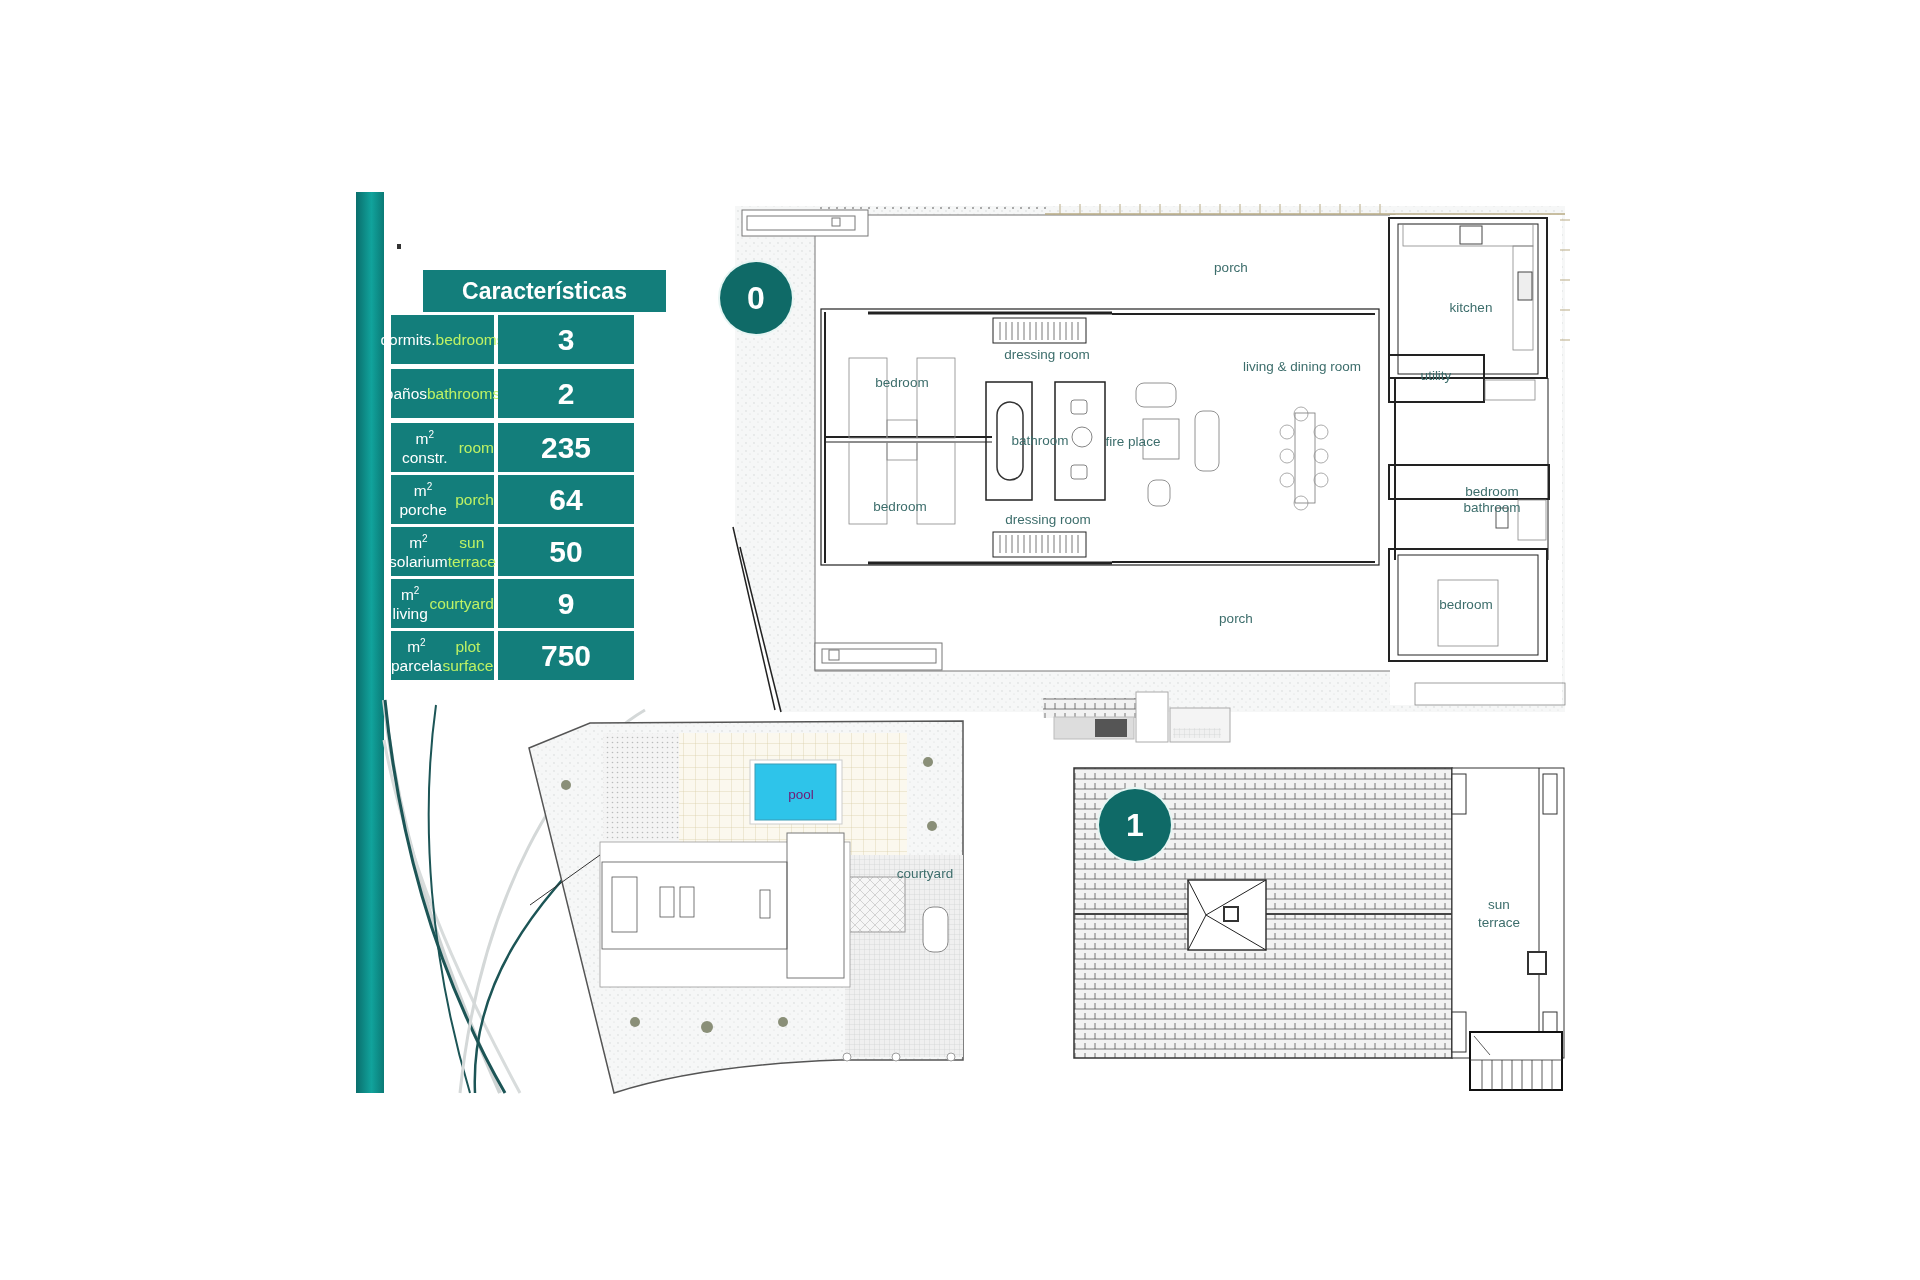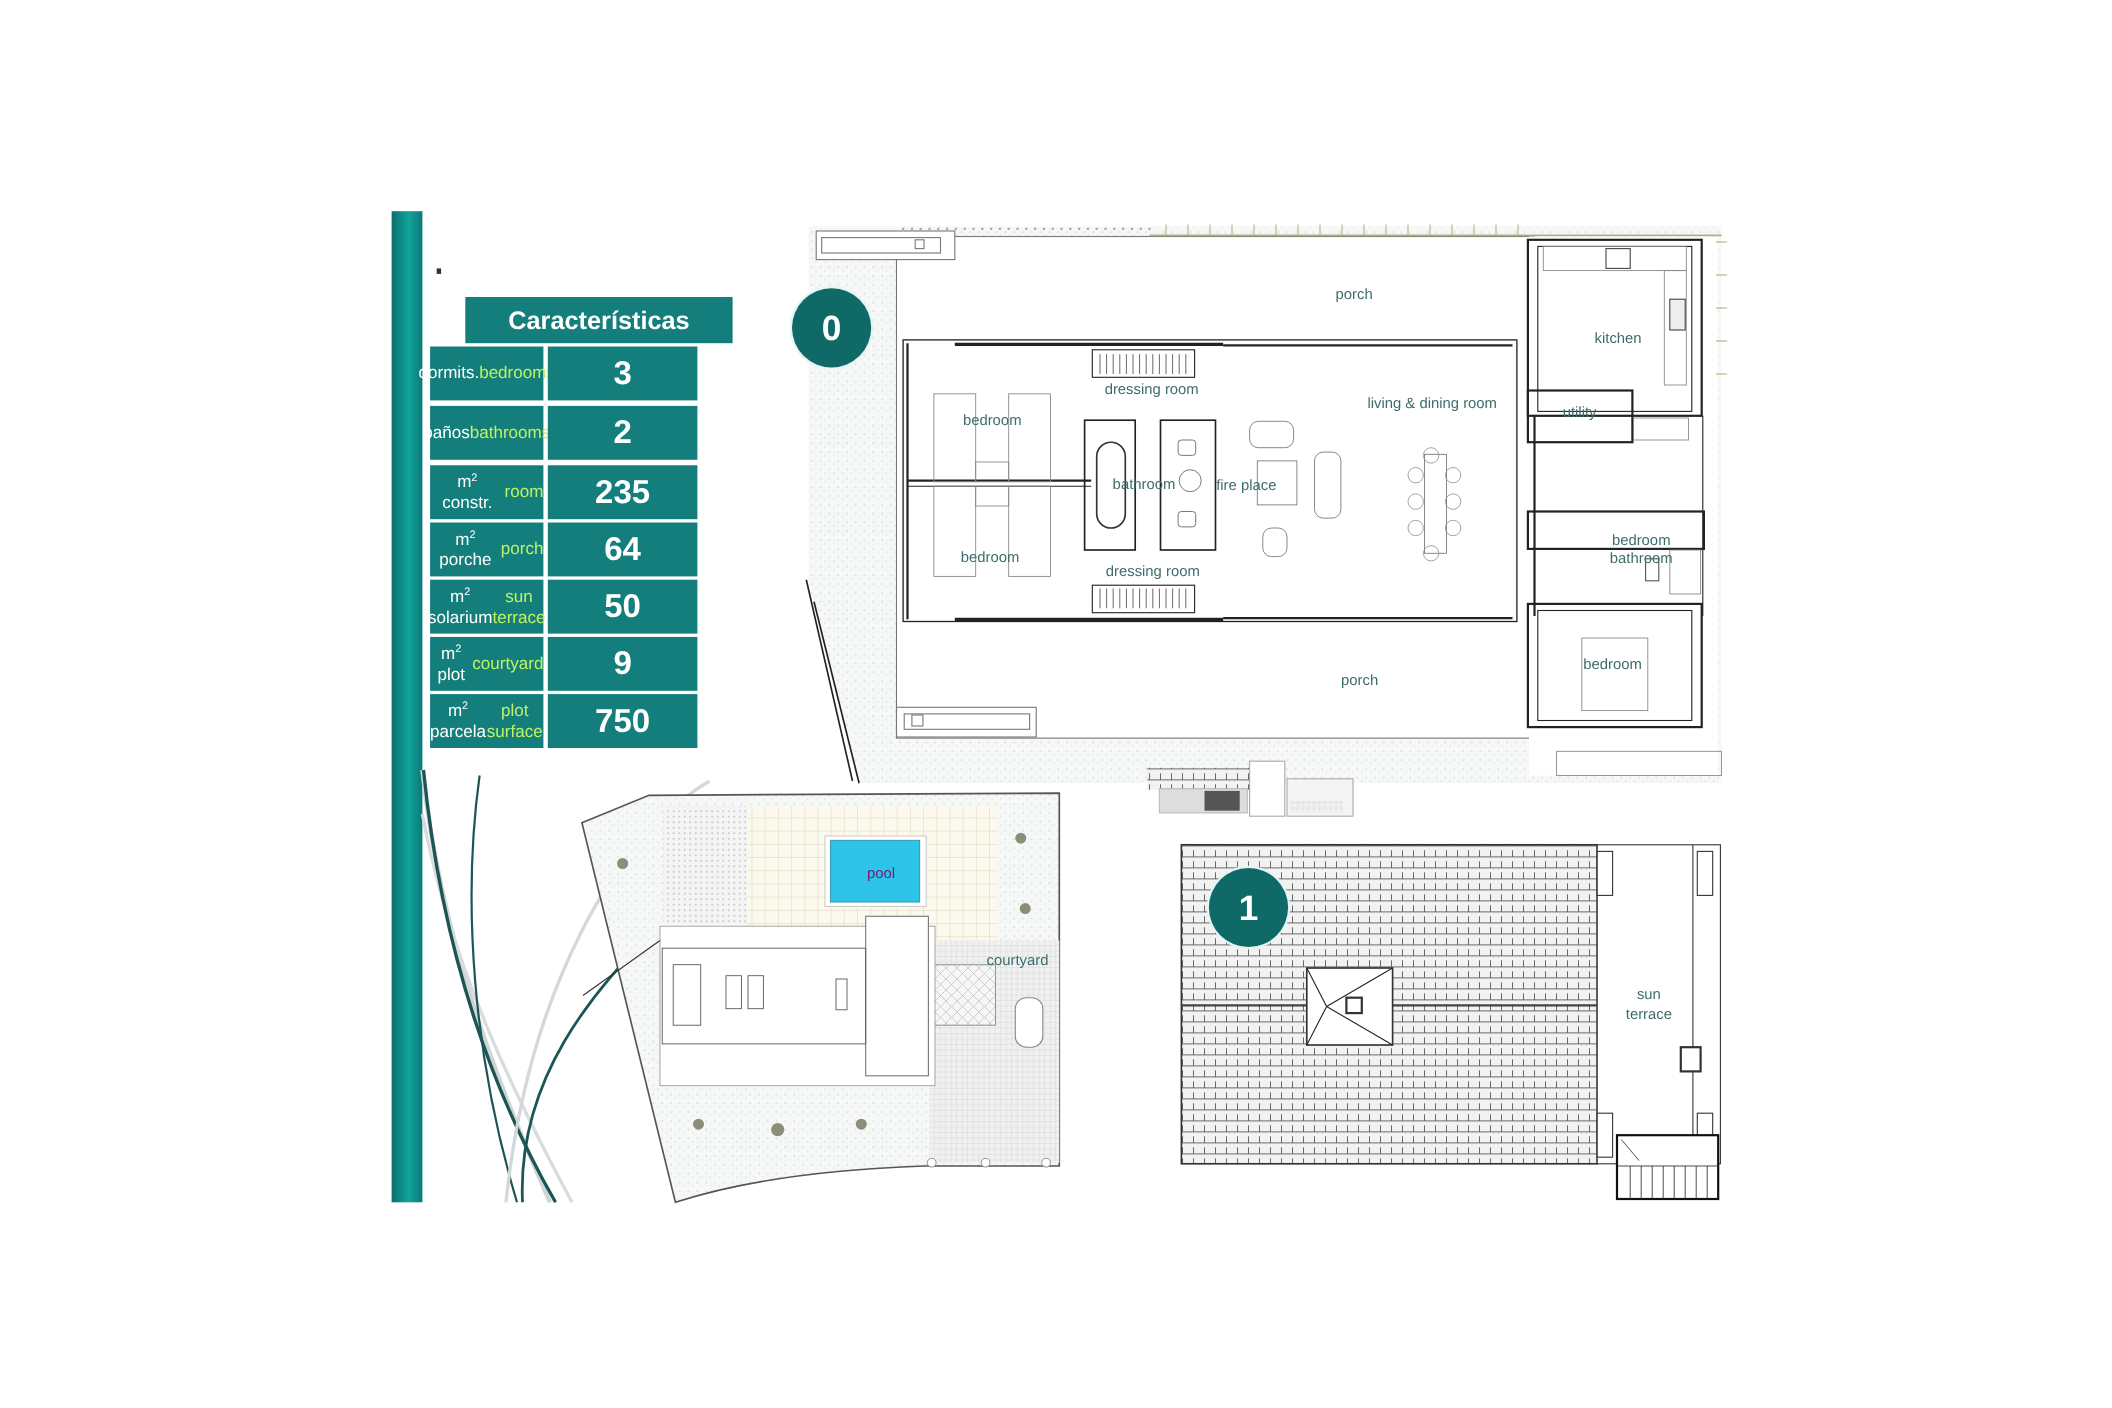--- a/index.html
+++ b/index.html
@@ -65,21 +65,21 @@
   </div>
   <div class="row" style="top:257px">
     <div class="lcell">
         <span><span>m</span><sup>2</sup> <span>solarium</span></span>
         <span class="en">sun terrace</span>
       </div>
     <div class="rcell">50</div>
   </div>
   <div class="row" style="top:309px">
     <div class="lcell">
-        <span><span>m</span><sup>2</sup> <span>plot</span></span>
+        <span><span>m</span><sup>2</sup> <span>living</span></span>
         <span class="en">courtyard</span>
       </div>
     <div class="rcell">9</div>
   </div>
   <div class="row" style="top:361px">
     <div class="lcell">
         <span><span>m</span><sup>2</sup> <span>parcela</span></span>
         <span class="en">plot surface</span>
       </div>
     <div class="rcell">750</div>

